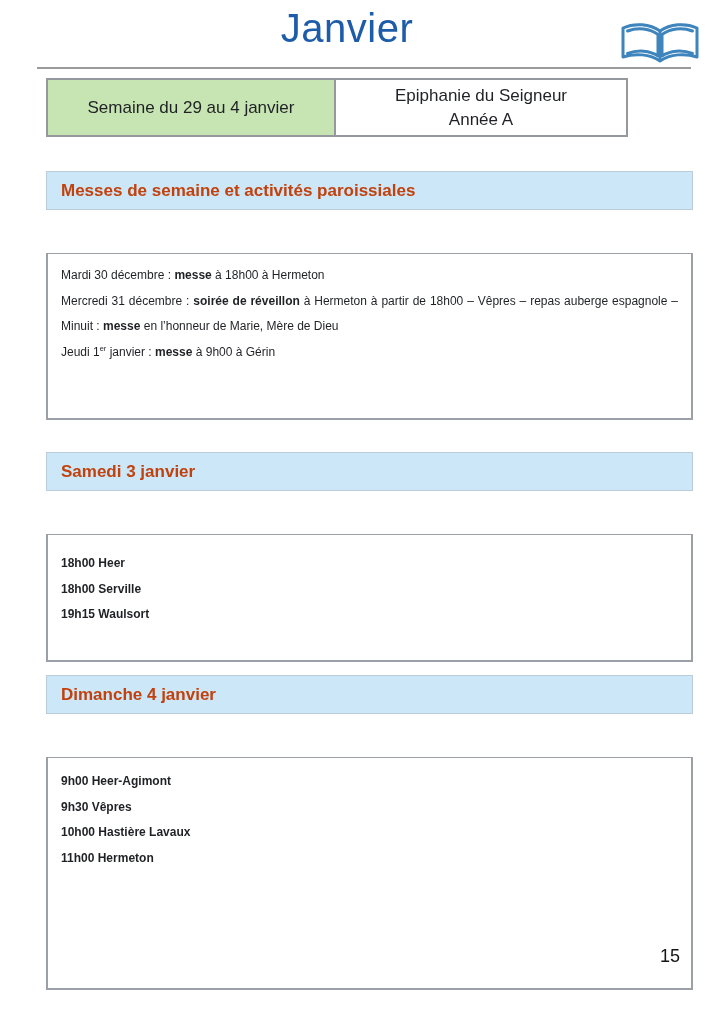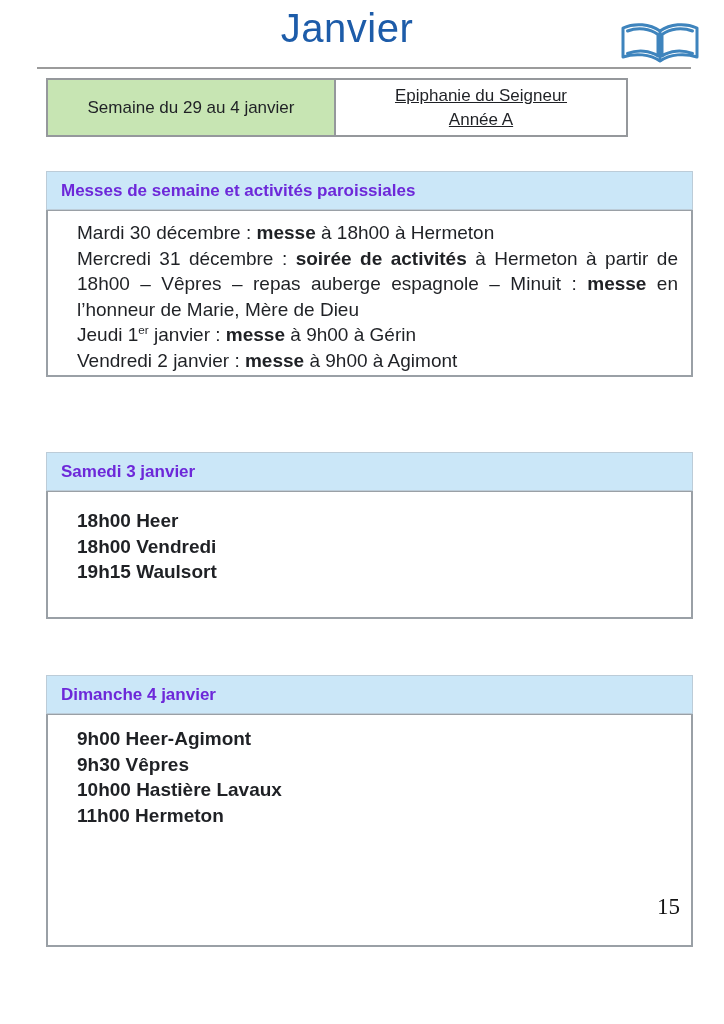--- a/index.html
+++ b/index.html
@@ -65,67 +65,66 @@
     align-items: center;
     justify-content: center;
   }
   .week-cell-right {
     flex: 1;
     display: flex;
     flex-direction: column;
     align-items: center;
     justify-content: center;
     line-height: 24px;
-    text-decoration: underline;
   }
 
   
   .section {
     position: absolute;
     left: 46px;
     width: 647px;
   }
   .section-header {
     height: 39px;
     background: var(--band-blue);
     border: 1px solid #bcccd8;
     display: flex;
     align-items: center;
     padding-left: 14px;
     font-size: 17px;
     font-weight: bold;
-    color: #6d28d9;
+    color: #c2410c;
   }
   .section-body {
     background: #ffffff;
     border: 2px solid #9aa0a6;
     border-top: 1px solid #9aa0a6;
-    padding: 9px 13px 0 29px;
-    font-size: 19px;
+    padding: 9px 13px 0 13px;
+    font-size: 12px;
     line-height: 25.5px;
     text-align: justify;
+    margin-top: 43px;
   }
   .section-body p { margin: 0; }
   .section-body .b { font-weight: bold; }
   .section-body sup { font-size: 0.62em; line-height: 0; }
   #section-weekday-masses { top: 171px; }
   #section-weekday-masses .section-body { height: 167px; }
   #section-saturday { top: 452px; }
   #section-saturday .section-body { height: 128px; padding-top: 16px; }
   #section-sunday { top: 675px; }
   #section-sunday .section-body { height: 233px; padding-top: 11px; }
   .bold-list p { font-weight: bold; }
 
   
   .page-number {
     position: absolute;
-    top: 894px; right: 44px;
-    font-size: 23px;
+    top: 946px; right: 44px;
+    font-size: 18px;
     color: #141414;
-    font-family: Liberation Serif, serif;
   }
 </style>
 </head>
 <body>
 
 <div class="page">
 
   <h1 class="page-title">Janvier</h1>
 
   <svg class="book-icon" viewBox="0 0 84 44" xmlns="http://www.w3.org/2000/svg">
@@ -148,33 +147,32 @@
       <span>Année A</span>
     </div>
   </div>
 
   <div class="section" id="section-weekday-masses">
     <div class="section-header">
       <span>Messes de semaine et activités paroissiales</span>
     </div>
     <div class="section-body">
         <p><span>Mardi 30 décembre : </span><span class="b">messe</span><span> à 18h00 à Hermeton</span></p>
-        <p><span>Mercredi 31 décembre : </span><span class="b">soirée de activités</span><span> à Hermeton à partir de 18h00 – Vêpres – repas auberge espagnole – Minuit : </span><span class="b">messe</span><span> en l’honneur de Marie, Mère de Dieu</span></p>
+        <p><span>Mercredi 31 décembre : </span><span class="b">soirée de réveillon</span><span> à Hermeton à partir de 18h00 – Vêpres – repas auberge espagnole – Minuit : </span><span class="b">messe</span><span> en l’honneur de Marie, Mère de Dieu</span></p>
         <p><span>Jeudi 1</span><sup>er</sup><span> janvier : </span><span class="b">messe</span><span> à 9h00 à Gérin</span></p>
-        <p><span>Vendredi 2 janvier : </span><span class="b">messe</span><span> à 9h00 à Agimont</span></p>
       </div>
   </div>
 
   <div class="section" id="section-saturday">
     <div class="section-header">
       <span>Samedi 3 janvier</span>
     </div>
     <div class="section-body bold-list">
         <p><span class="b">18h00 Heer</span></p>
-        <p><span class="b">18h00 Vendredi</span></p>
+        <p><span class="b">18h00 Serville</span></p>
         <p><span class="b">19h15 Waulsort</span></p>
       </div>
   </div>
 
   <div class="section" id="section-sunday">
     <div class="section-header">
       <span>Dimanche 4 janvier</span>
     </div>
     <div class="section-body bold-list">
         <p><span class="b">9h00 Heer-Agimont</span></p>

